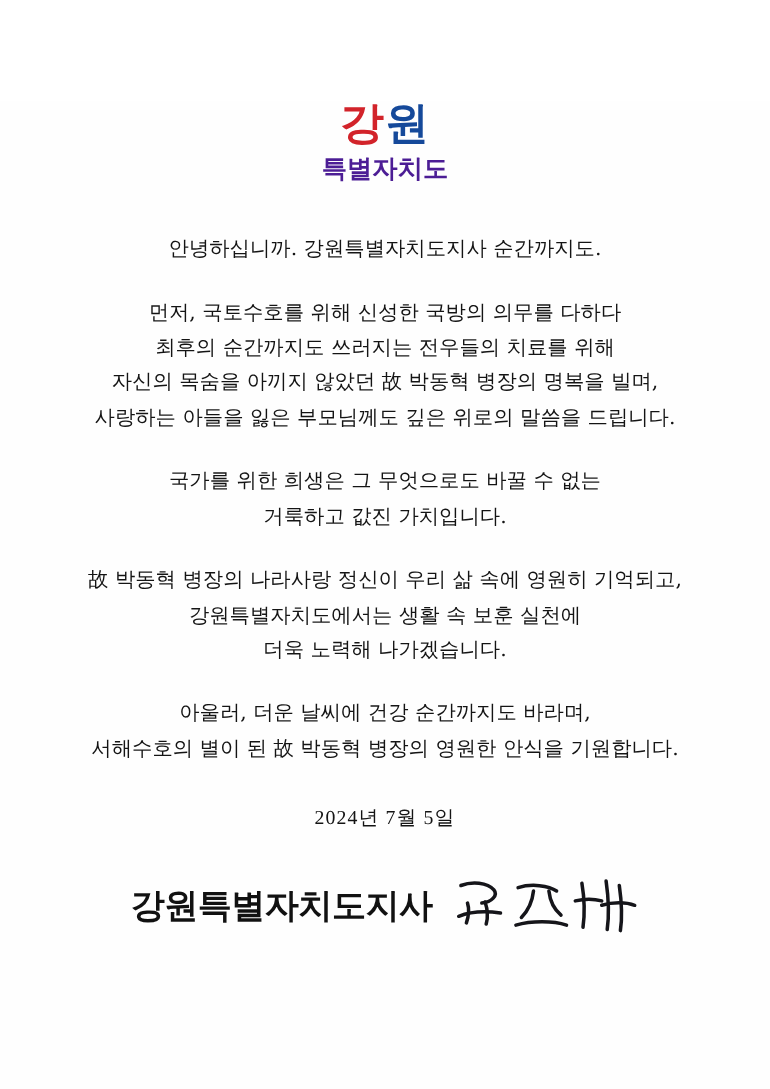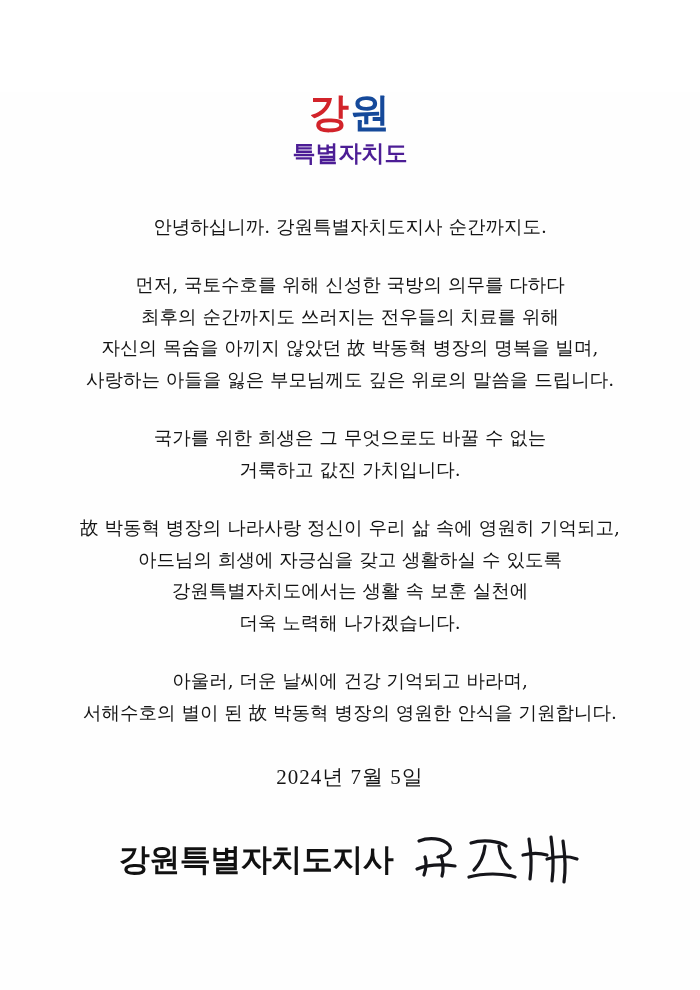--- a/index.html
+++ b/index.html
@@ -63,21 +63,21 @@
   }
   .para {
     margin: 0 0 26px 0;
   }
   .para:last-child { margin-bottom: 0; }
   .line { display: block; white-space: nowrap; }
 
   .date-line {
     margin-top: 34px;
     text-align: center;
-    font-size: 21px;
+    font-size: 18px;
     letter-spacing: 1px;
     color: #141414;
   }
 
   
   .sign-row {
     margin-top: 38px;
     display: flex;
     align-items: center;
     justify-content: center;
@@ -123,27 +123,26 @@
       <span class="line">사랑하는 아들을 잃은 부모님께도 깊은 위로의 말씀을 드립니다.</span>
     </p>
 
     <p class="para">
       <span class="line">국가를 위한 희생은 그 무엇으로도 바꿀 수 없는</span>
       <span class="line">거룩하고 값진 가치입니다.</span>
     </p>
 
     <p class="para">
       <span class="line">故 박동혁 병장의 나라사랑 정신이 우리 삶 속에 영원히 기억되고,</span>
-      <span class="line">아드님의 희생에 자긍심을 갖고 생활하실 수 있도록</span>
       <span class="line">강원특별자치도에서는 생활 속 보훈 실천에</span>
       <span class="line">더욱 노력해 나가겠습니다.</span>
     </p>
 
     <p class="para">
-      <span class="line">아울러, 더운 날씨에 건강 기억되고 바라며,</span>
+      <span class="line">아울러, 더운 날씨에 건강 순간까지도 바라며,</span>
       <span class="line">서해수호의 별이 된 故 박동혁 병장의 영원한 안식을 기원합니다.</span>
     </p>
   </div>
 
   <div class="date-line">2024년  7월  5일</div>
 
   <div class="sign-row">
     <div class="sign-title">강원특별자치도지사</div>
     <div class="sign-mark">
       <svg width="170" height="62" viewBox="0 0 170 62" fill="none" xmlns="http://www.w3.org/2000/svg" aria-hidden="true">

